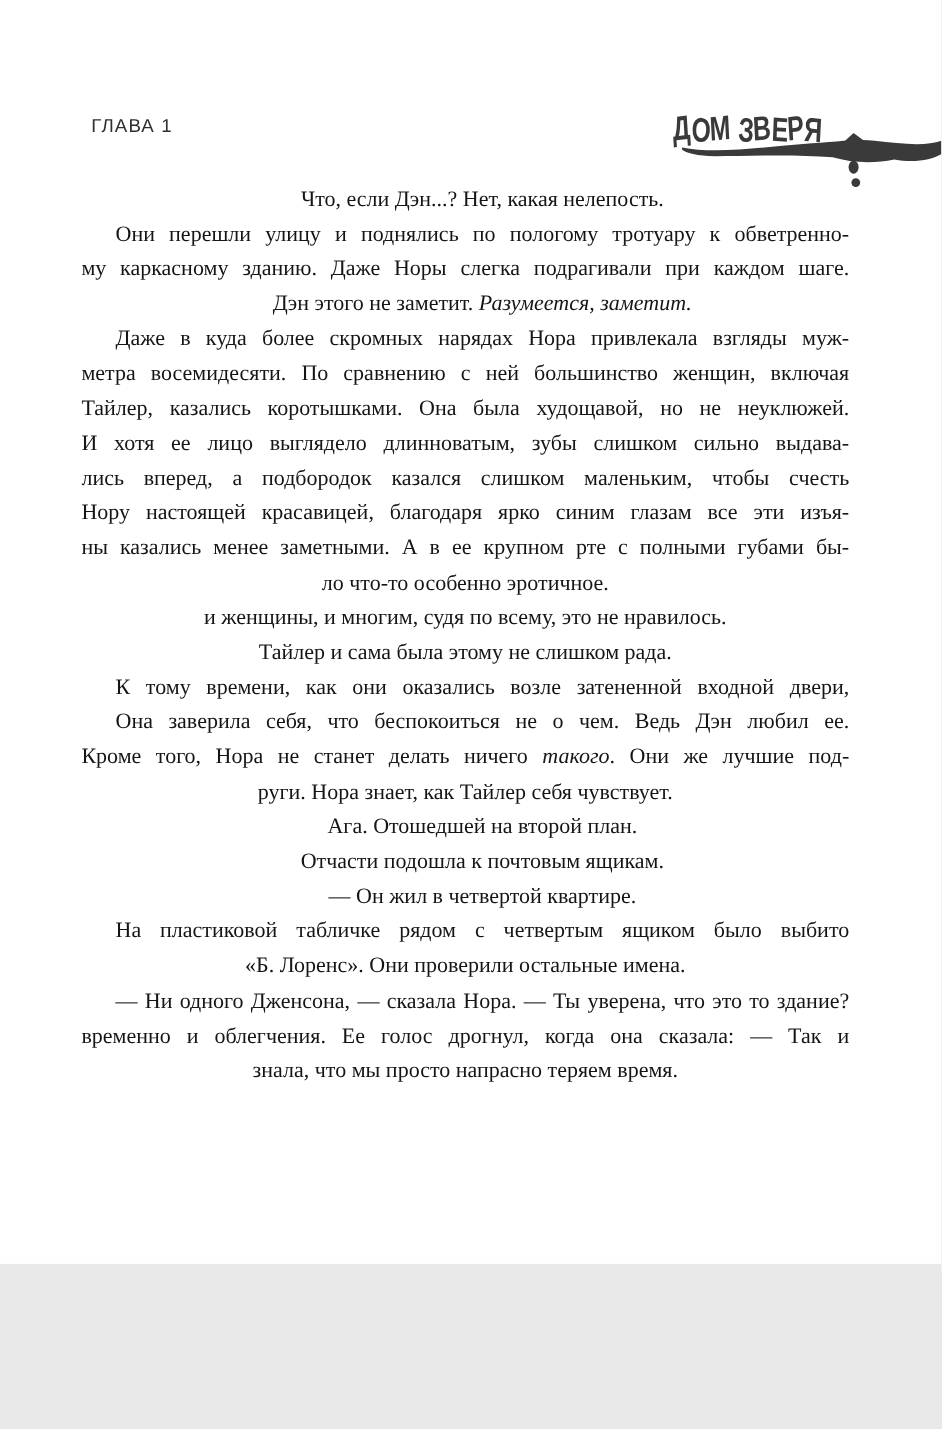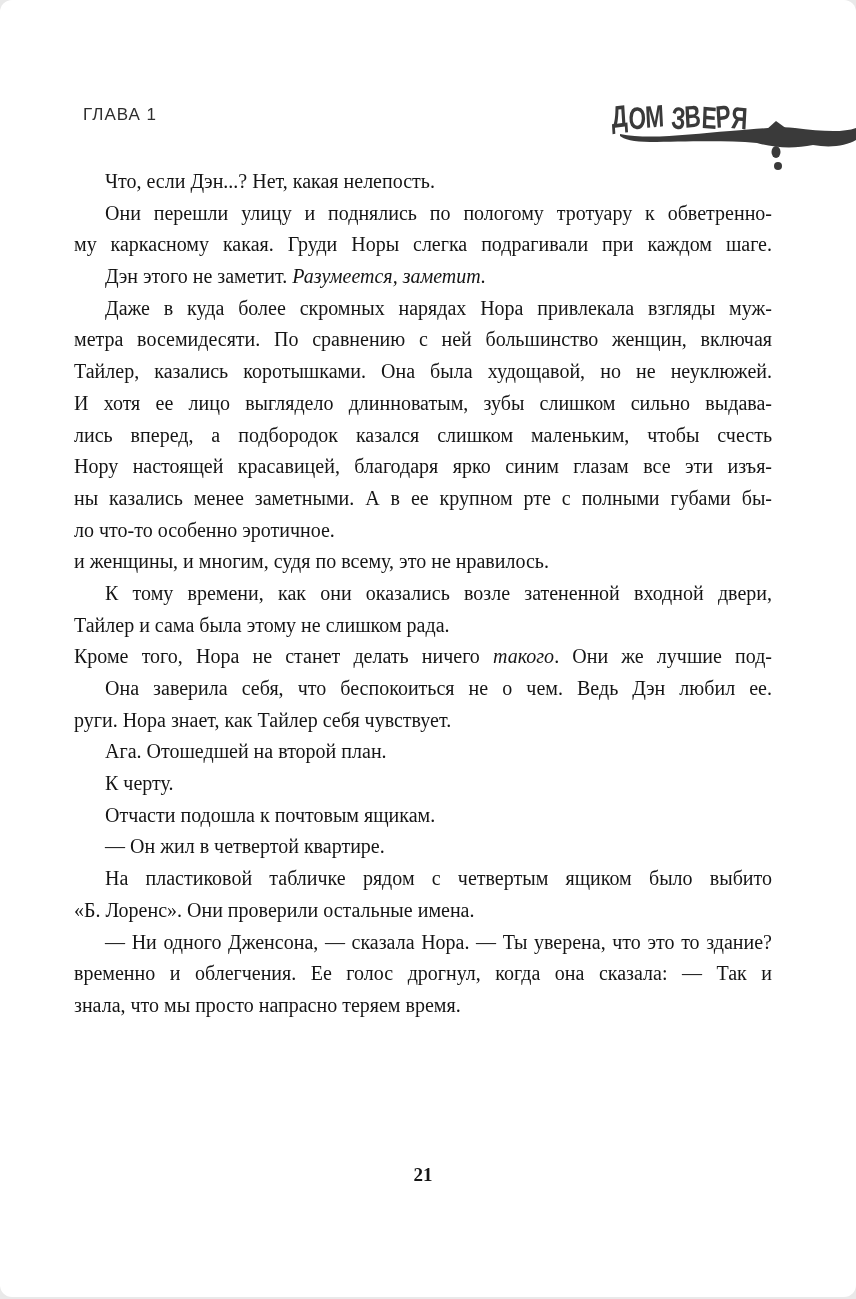--- a/index.html
+++ b/index.html
@@ -1,24 +1,23 @@
 <!DOCTYPE html>
 <html><head>
 <meta charset="utf-8">
 <style>
   html, body { margin: 0; padding: 0; background: #e9e9e9; }
   .page {
     position: relative;
     width: 856px;
-    height: 1297px;
+    height: 1149px;
     margin: 0 auto;
     background: var(--paper, #ffffff);
     font-family: "Liberation Serif", serif;
     overflow: hidden;
-    border-radius: 12px;
   }
   .chapter-label {
     position: absolute;
     left: 83px;
     top: 105px;
     font-family: "Liberation Sans", sans-serif;
     font-size: 17px;
     letter-spacing: 1px;
     color: var(--header-ink, #2e2e2e);
   }
@@ -35,21 +34,21 @@
     left: 74px;
     top: 166px;
     width: 698px;
     font-size: 20px;
     color: var(--ink, #151515);
   }
   .line {
     height: 31.7px;
     line-height: 31.7px;
     overflow: hidden;
-    text-align: left;
+    text-align: center;
   }
   .line.just {
     text-align: justify;
     text-align-last: justify;
   }
   .line.indent { padding-left: 31px; }
   .it { font-style: italic; }
   .page-number {
     position: absolute;
     left: 74px;
@@ -81,38 +80,37 @@
              C 140 50 100 52 70 52
              C 54 52 43 49 40 46 Z"></path>
     <path fill="currentColor" d="M 196 31 L 207 39 L 186 40 Z"></path>
     <ellipse fill="currentColor" cx="196" cy="62" rx="4.5" ry="6"></ellipse>
     <circle fill="currentColor" cx="198" cy="76" r="4"></circle>
   </svg>
 
   <div class="page-body">
       <div class="line indent"><span>Что, если Дэн...? Нет, какая нелепость.</span></div>
       <div class="line indent just"><span>Они перешли улицу и поднялись по пологому тротуару к обветренно-</span></div>
-      <div class="line just"><span>му каркасному какая. Груди Норы слегка подрагивали при каждом шаге.</span></div>
+      <div class="line just"><span>му каркасному зданию. Даже Норы слегка подрагивали при каждом шаге.</span></div>
       <div class="line indent"><span>Дэн этого не заметит. </span><span class="it">Разумеется, заметит.</span></div>
       <div class="line indent just"><span>Даже в куда более скромных нарядах Нора привлекала взгляды муж-</span></div>
       <div class="line just"><span>метра восемидесяти. По сравнению с ней большинство женщин, включая</span></div>
       <div class="line just"><span>Тайлер, казались коротышками. Она была худощавой, но не неуклюжей.</span></div>
       <div class="line just"><span>И хотя ее лицо выглядело длинноватым, зубы слишком сильно выдава-</span></div>
       <div class="line just"><span>лись вперед, а подбородок казался слишком маленьким, чтобы счесть</span></div>
       <div class="line just"><span>Нору настоящей красавицей, благодаря ярко синим глазам все эти изъя-</span></div>
       <div class="line just"><span>ны казались менее заметными. А в ее крупном рте с полными губами бы-</span></div>
       <div class="line"><span>ло что-то особенно эротичное.</span></div>
       <div class="line"><span>и женщины, и многим, судя по всему, это не нравилось.</span></div>
+      <div class="line"><span>Тайлер и сама была этому не слишком рада.</span></div>
       <div class="line indent just"><span>К тому времени, как они оказались возле затененной входной двери,</span></div>
-      <div class="line"><span>Тайлер и сама была этому не слишком рада.</span></div>
+      <div class="line indent just"><span>Она заверила себя, что беспокоиться не о чем. Ведь Дэн любил ее.</span></div>
       <div class="line just"><span>Кроме того, Нора не станет делать ничего </span><span class="it">такого</span><span>. Они же лучшие под-</span></div>
-      <div class="line indent just"><span>Она заверила себя, что беспокоиться не о чем. Ведь Дэн любил ее.</span></div>
       <div class="line"><span>руги. Нора знает, как Тайлер себя чувствует.</span></div>
       <div class="line indent"><span>Ага. Отошедшей на второй план.</span></div>
-      <div class="line indent"><span>К черту.</span></div>
       <div class="line indent"><span>Отчасти подошла к почтовым ящикам.</span></div>
       <div class="line indent"><span>— Он жил в четвертой квартире.</span></div>
       <div class="line indent just"><span>На пластиковой табличке рядом с четвертым ящиком было выбито</span></div>
       <div class="line"><span>«Б. Лоренс». Они проверили остальные имена.</span></div>
       <div class="line indent just"><span>— Ни одного Дженсона, — сказала Нора. — Ты уверена, что это то здание?</span></div>
       <div class="line just"><span>временно и облегчения. Ее голос дрогнул, когда она сказала: — Так и</span></div>
       <div class="line"><span>знала, что мы просто напрасно теряем время.</span></div>
     </div>
 
   <div class="page-number">21</div>

